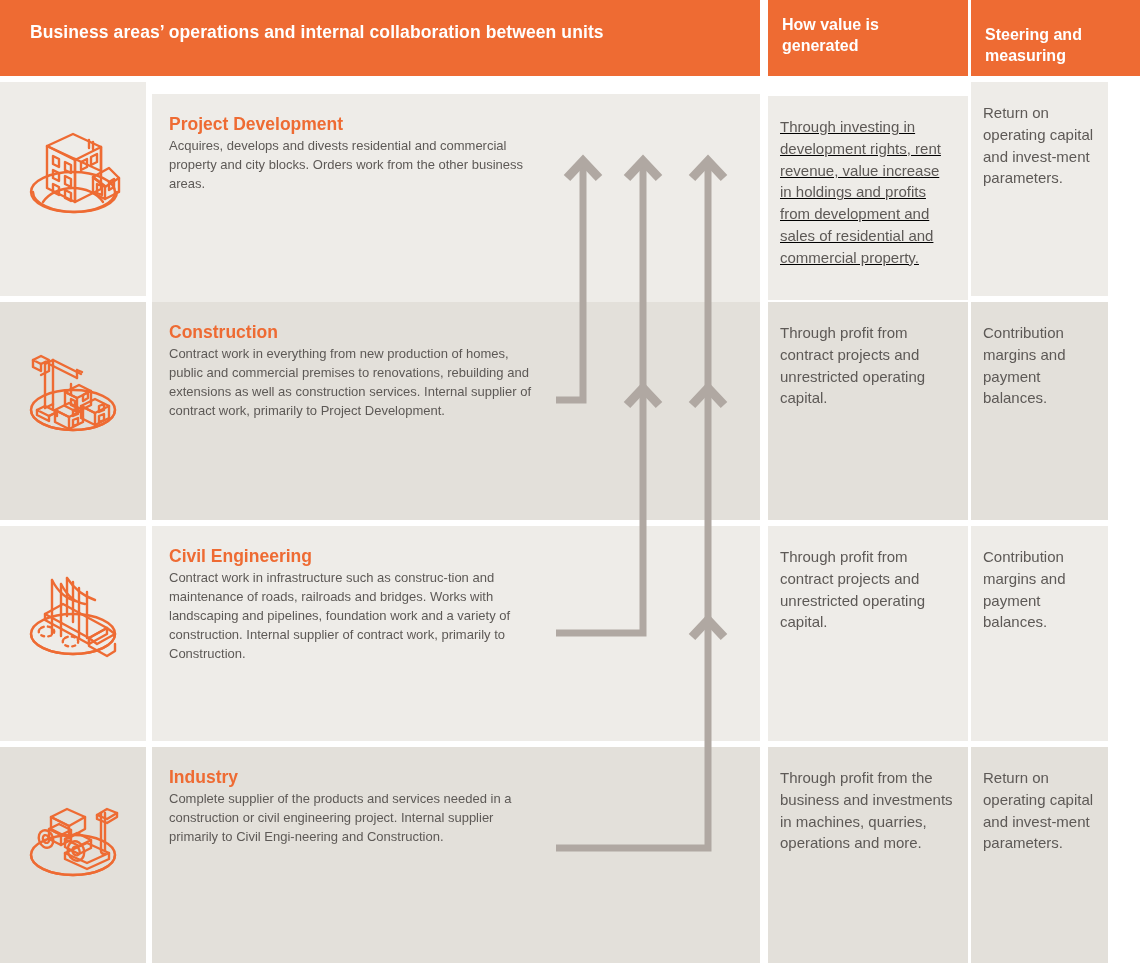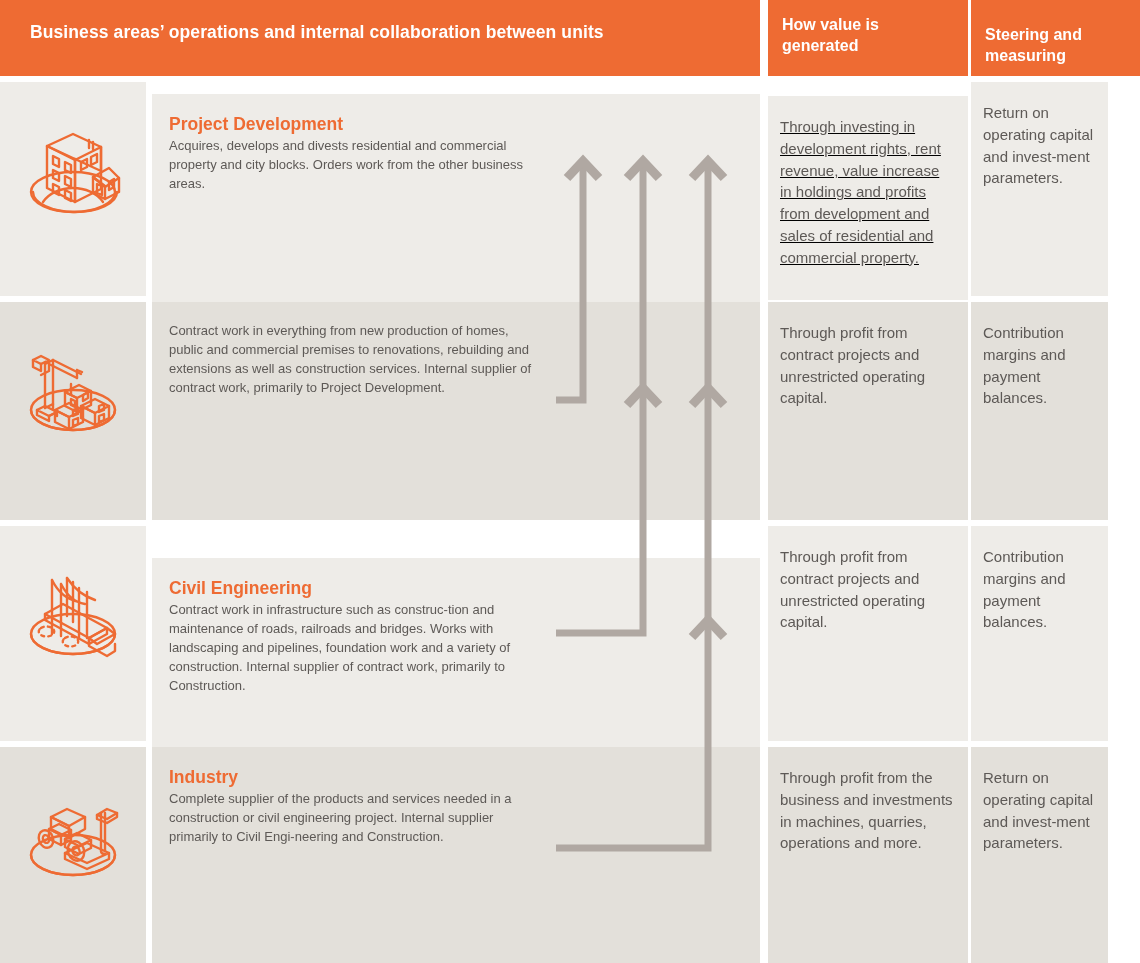--- a/index.html
+++ b/index.html
@@ -205,20 +205,21 @@
         <path d="M88 68v12l-14 7"></path>
         <path d="M78 68v6l5-2v-6zM78 78v6l5-2v-6z"></path>
         <path d="M34 72l14-7 14 7-14 7z"></path>
         <path d="M34 72v12l14 7V79z"></path>
         <path d="M62 72v12l-14 7"></path>
         <path d="M52 72v6l5-2v-6zM52 82v6l5-2v-6z"></path>
       </svg>
     </div>
   </div>
   <div class="cell c-dark body-cell" style="top:302px;height:218px;">
+    <p class="unit-title">Construction</p>
     <p class="unit-desc">Contract work in everything from new production of homes, public and commercial premises to renovations, rebuilding and extensions as well as construction services. Internal supplier of contract work, primarily to Project Development.</p>
   </div>
   <div class="cell c-dark value-cell" style="top:302px;height:218px;">
     <p class="col-text">Through profit from contract projects and unrestricted operating capital.</p>
   </div>
   <div class="cell c-dark steer-cell" style="top:302px;height:218px;">
     <p class="col-text">Contribution margins and payment balances.</p>
   </div>
 
   <div class="cell c-light icon-cell" style="top:526px;height:215px;">
@@ -232,21 +233,21 @@
         <path d="M24 52l44 24 18-10-44-24z"></path>
         <path d="M24 52v6l44 24v-6"></path>
         <path d="M86 66v6L68 82"></path>
         <path d="M68 76l18-10 8 6-18 10z"></path>
         <path d="M68 76v8l18 10 8-5v-7"></path>
         <path d="M20 66c3-2 8-2 11 0s3 5 0 7-8 2-11 0-3-5 0-7" stroke-dasharray="3 4"></path>
         <path d="M44 76c3-2 8-2 11 0s3 5 0 7-8 2-11 0-3-5 0-7" stroke-dasharray="3 4"></path>
       </svg>
     </div>
   </div>
-  <div class="cell c-light body-cell" style="top:558px;height:215px;">
+  <div class="cell c-light body-cell" style="top:526px;height:215px;">
     <p class="unit-title">Civil Engineering</p>
     <p class="unit-desc">Contract work in infrastructure such as construc-tion and maintenance of roads, railroads and bridges. Works with landscaping and pipelines, foundation work and a variety of construction. Internal supplier of contract work, primarily to Construction.</p>
   </div>
   <div class="cell c-light value-cell" style="top:526px;height:215px;">
     <p class="col-text">Through profit from contract projects and unrestricted operating capital.</p>
   </div>
   <div class="cell c-light steer-cell" style="top:526px;height:215px;">
     <p class="col-text">Contribution margins and payment balances.</p>
   </div>
 

